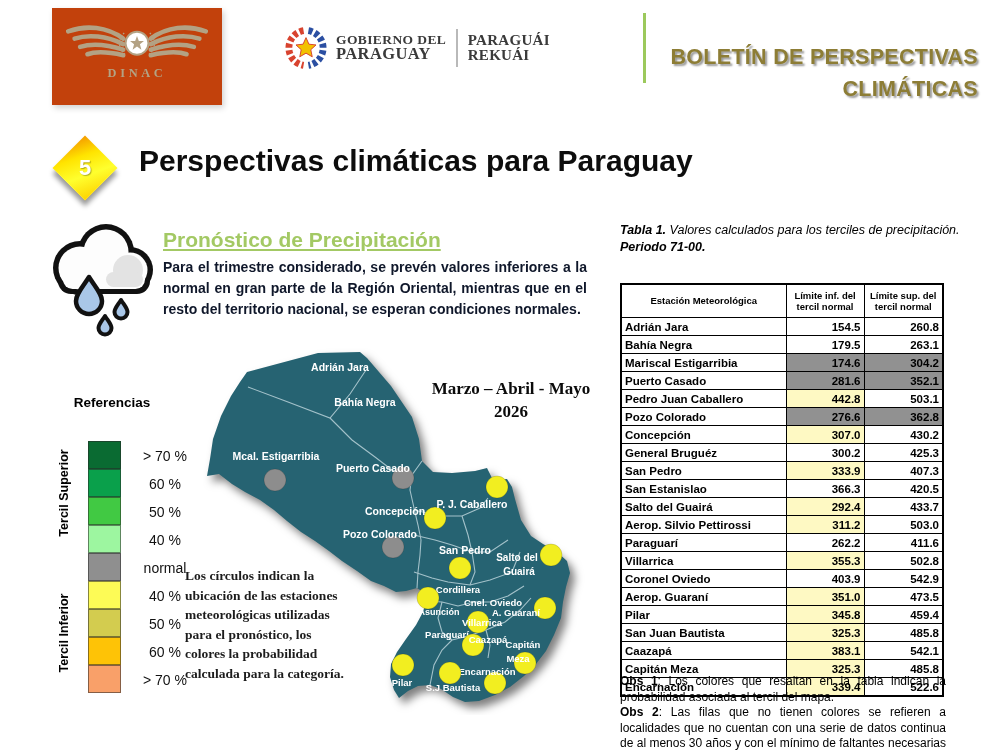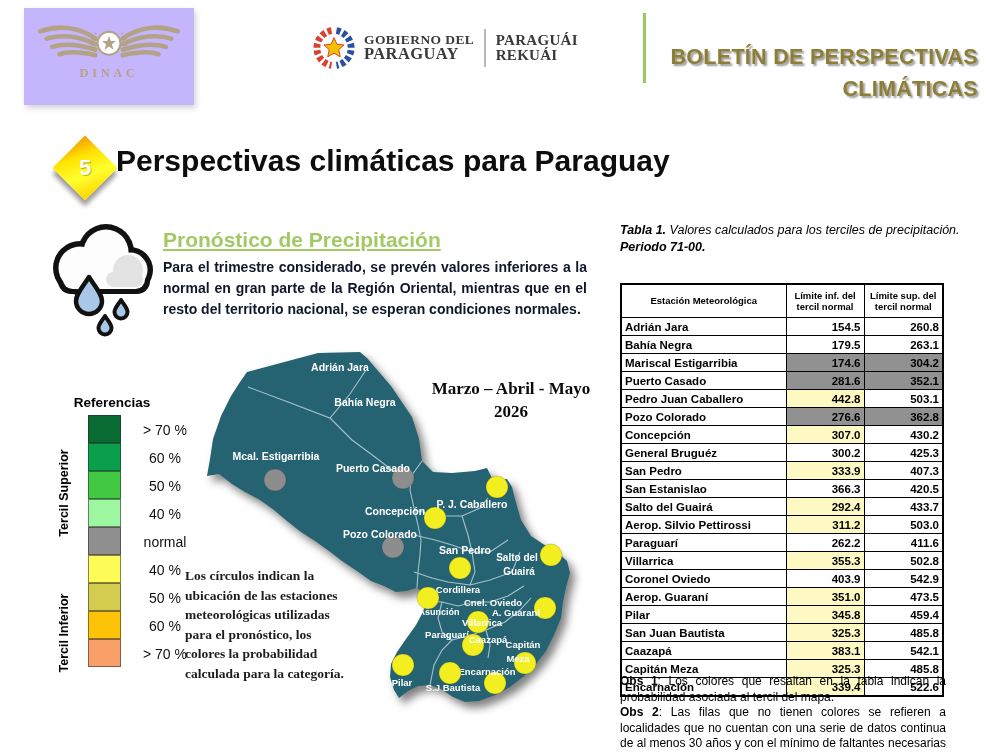--- a/index.html
+++ b/index.html
@@ -1,51 +1,51 @@
 <!DOCTYPE html>
 <html><head>
 <meta charset="utf-8">
 <style>
   html,body{margin:0;padding:0;background:#fff;}
   .page{position:relative;width:988px;height:753px;background:#fff;overflow:hidden;
         font-family:"Liberation Sans",sans-serif;color:#111;}
 
   
-  .dinac-box{position:absolute;left:24px;top:8px;width:170px;height:97px;background:#c4b5fd;
+  .dinac-box{position:absolute;left:52px;top:8px;width:170px;height:97px;background:#c2410c;
              box-shadow:2px 3px 6px rgba(0,0,0,.18);display:flex;align-items:center;justify-content:center;}
-  .gob-logo{position:absolute;left:312px;top:26px;display:flex;align-items:center;}
+  .gob-logo{position:absolute;left:284px;top:26px;display:flex;align-items:center;}
   .gob-text{display:flex;flex-direction:column;line-height:1.02;font-family:"Liberation Serif",serif;
             font-weight:bold;color:#3a3a3a;margin-left:8px;}
   .gob-l1{font-size:13.5px;letter-spacing:.4px;}
   .gob-l2{font-size:16.5px;letter-spacing:.4px;}
   .gob-div{width:1.5px;height:38px;background:#b9b9b9;margin:0 10px;}
   .gob-g1,.gob-g2{font-size:15px;letter-spacing:.3px;}
   .green-rule{position:absolute;left:643px;top:13px;width:3px;height:70px;background:#9cc95c;}
   .boletin{position:absolute;left:656px;top:17px;width:322px;text-align:right;
            font-weight:bold;font-size:21.5px;line-height:32px;color:#8d7d35;
            text-shadow:2px 2px 2px #9a9a9a;letter-spacing:.3px;margin-top:24px;}
 
   
   .diamond{position:absolute;left:62px;top:145px;width:46px;height:46px;transform:rotate(45deg);
            background:linear-gradient(115deg,#f59c00 0%,#ffe400 30%,#ffff2e 62%,#fdd300 100%);
            box-shadow:4px 4px 5px rgba(0,0,0,.4);display:flex;align-items:center;justify-content:center;}
   .diamond span{transform:rotate(-45deg);color:#fff;font-weight:bold;font-size:22px;
                 text-shadow:1px 1px 1px rgba(0,0,0,.3);}
-  .section-title{position:absolute;left:116px;top:144px;font-size:30px;font-weight:bold;color:#0d0d0d;}
+  .section-title{position:absolute;left:139px;top:144px;font-size:30px;font-weight:bold;color:#0d0d0d;}
 
   
   .precip-heading{position:absolute;left:163px;top:228px;font-size:21px;font-weight:bold;color:#a3c964;text-decoration:underline;}
   .precip-text{position:absolute;left:163px;top:257px;width:424px;font-size:14px;font-weight:bold;
                line-height:21px;text-align:justify;color:#0f172a;}
   .cloud-svg{position:absolute;left:44px;top:224px;}
 
   
   .ref-title{position:absolute;left:52px;top:395px;width:120px;text-align:center;
              font-size:13.5px;font-weight:bold;color:#000;}
-  .legend-bar{position:absolute;left:88px;top:416px;}
+  .legend-bar{position:absolute;left:88px;top:442px;}
   .legend-row{display:flex;height:28px;}
   .swatch{width:33px;height:28px;box-sizing:border-box;border:1px solid rgba(40,40,40,.55);margin-top:-1px;}
   .lg-label{margin-left:9px;width:70px;font-size:14px;line-height:28px;color:#111;text-align:center;}
   .vlabel{position:absolute;transform:translate(-50%,-50%) rotate(-90deg);white-space:nowrap;
           font-weight:bold;font-size:12.5px;color:#000;}
 
   
   .map-wrap{position:absolute;left:190px;top:340px;width:420px;height:375px;}
   .period-label{position:absolute;left:425px;top:377px;width:172px;text-align:center;
                 font-family:"Liberation Serif",serif;font-weight:bold;font-size:17px;line-height:23px;color:#0b0b0b;}

